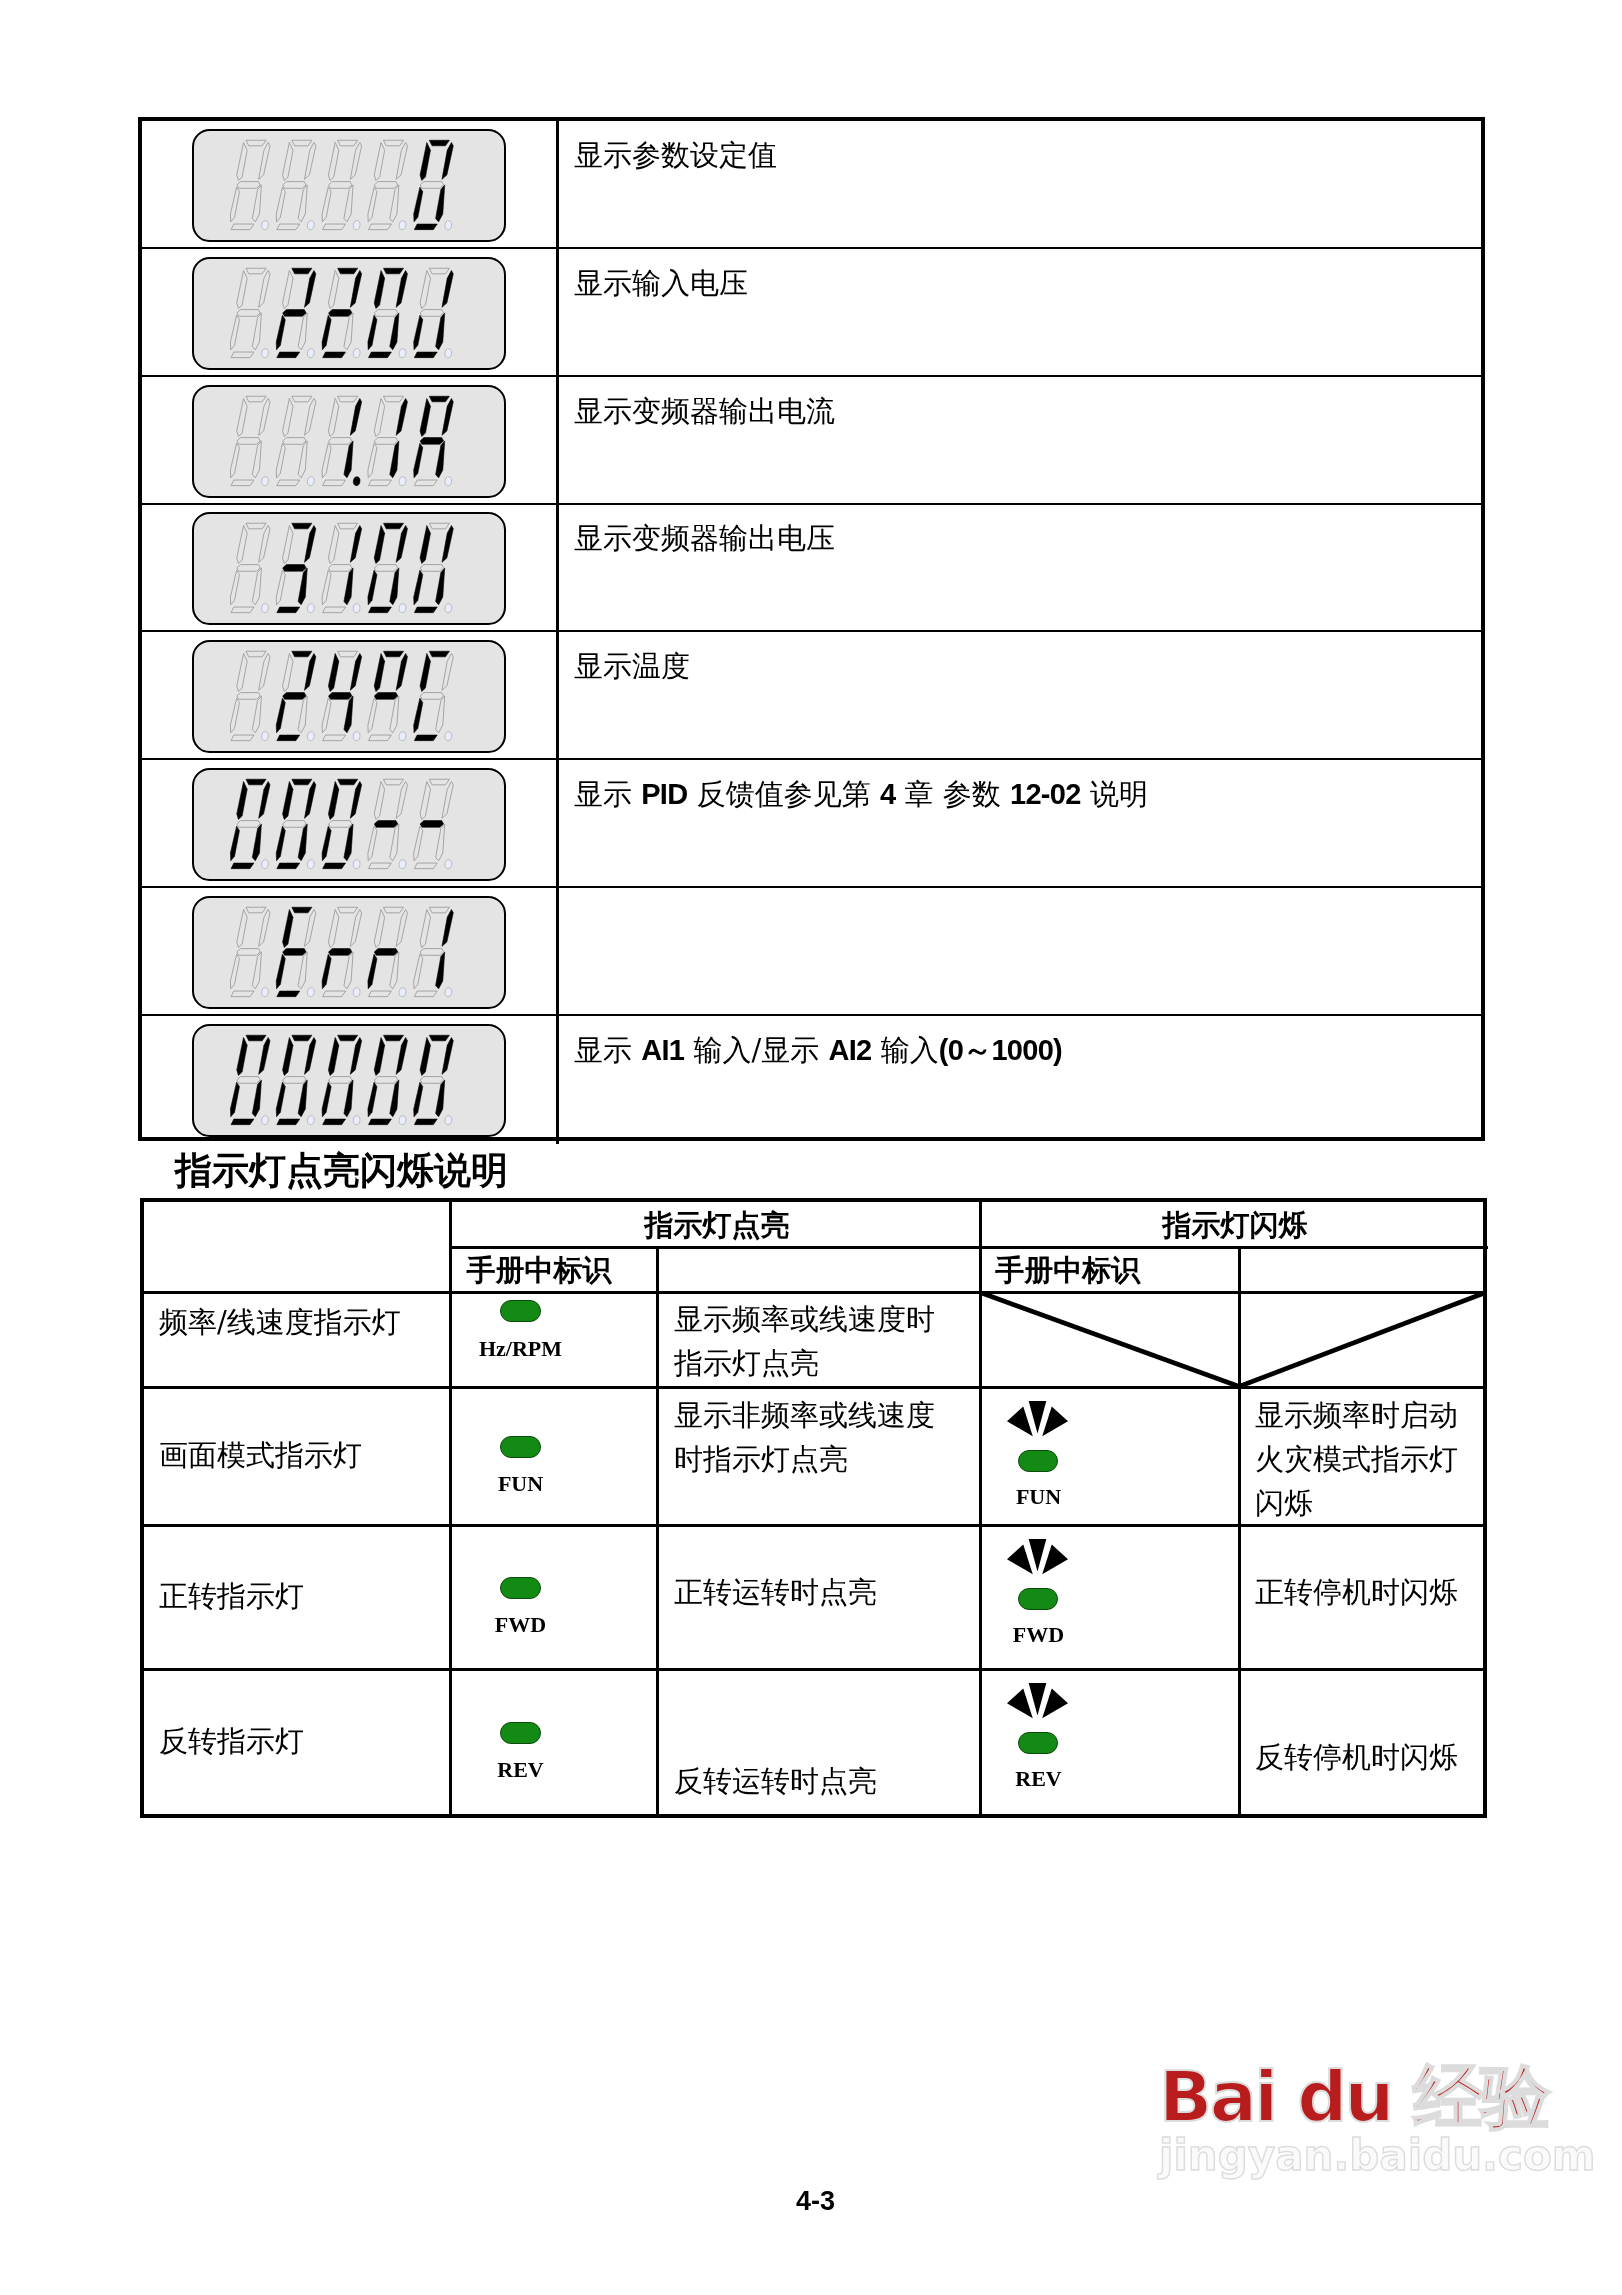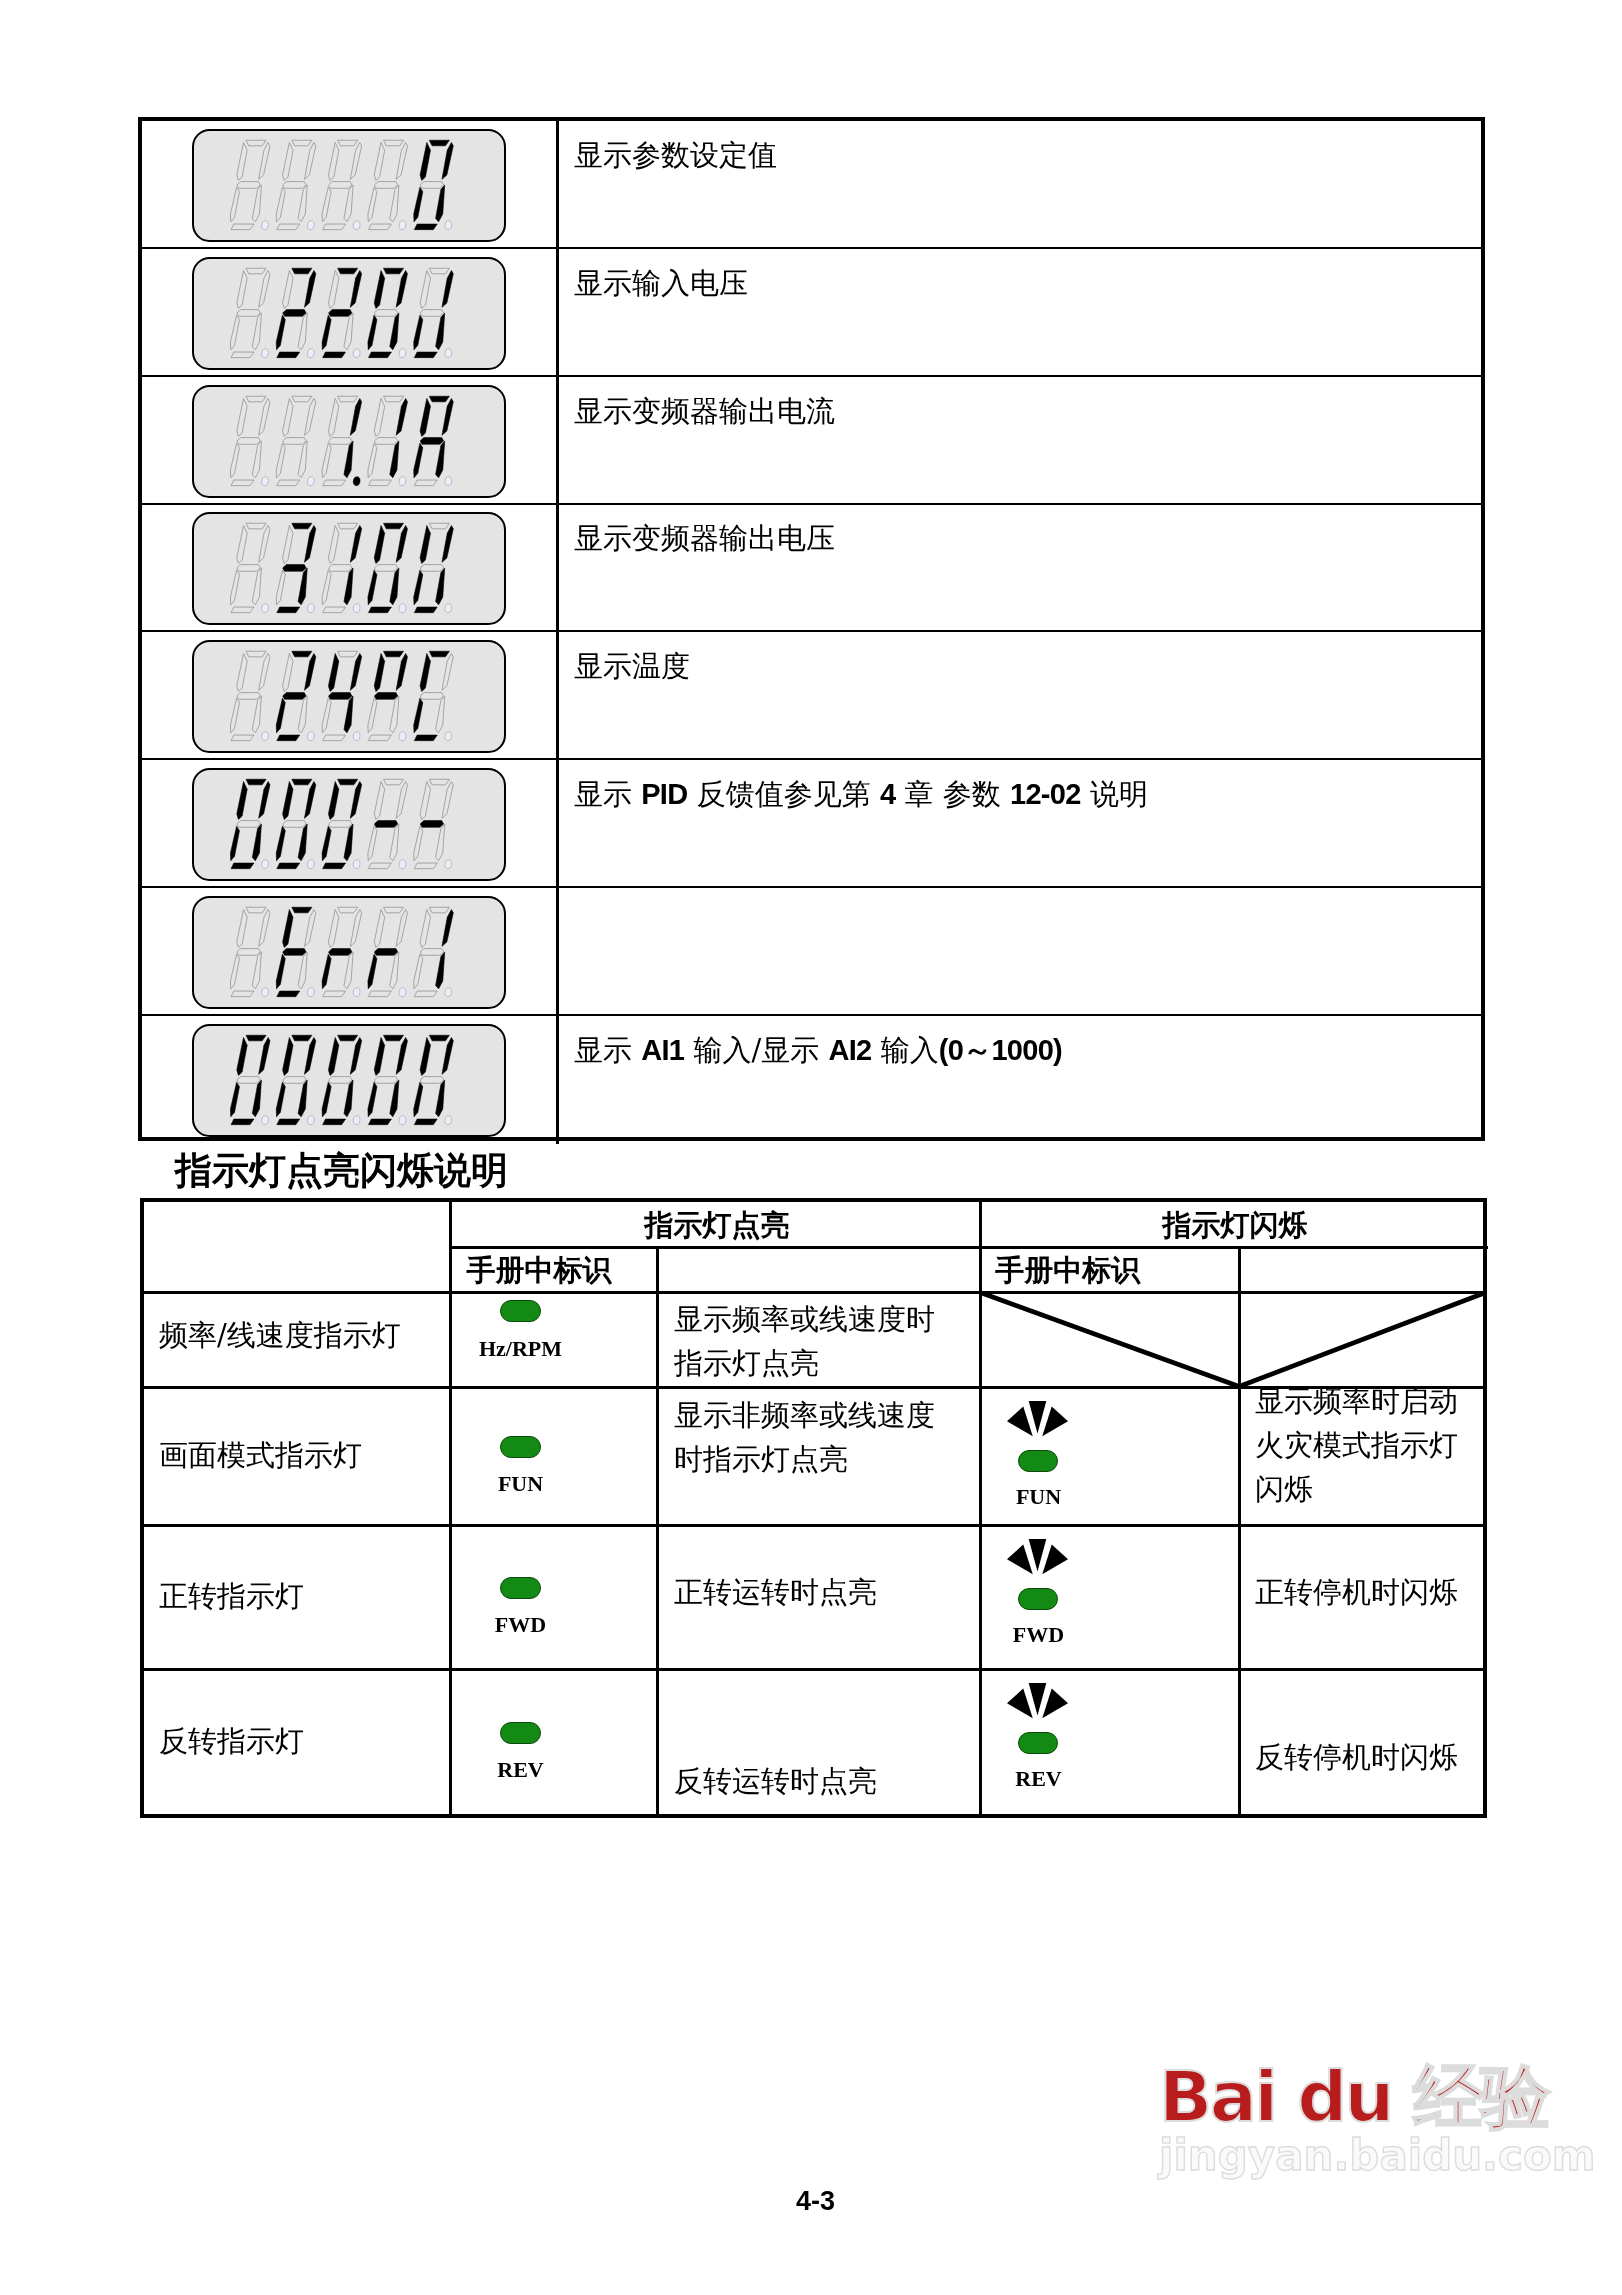--- a/index.html
+++ b/index.html
@@ -514,42 +514,42 @@
   <div class="vl" style="left:305px;top:0;height:612px;"></div>
   <div class="vl" style="left:512px;top:44px;height:568px;"></div>
   <div class="vl" style="left:835px;top:0;height:612px;"></div>
   <div class="vl" style="left:1094px;top:44px;height:568px;"></div>
 
   <svg class="abs" style="left:835px;top:89px;" width="508" height="97" viewBox="0 0 746 142">
     <line x1="2" y1="2" x2="382" y2="140" stroke="#000" stroke-width="7"></line>
     <line x1="382" y1="140" x2="744" y2="2" stroke="#000" stroke-width="7"></line>
   </svg>
   <div id="t2-rows">
-      <div style="position: absolute; left: 15px; top: 98px; font-size: 29px; line-height: 44px; white-space: nowrap; margin-top: 13px;">频率/线速度指示灯</div>
+      <div style="position: absolute; left: 15px; top: 98px; font-size: 29px; line-height: 44px; white-space: nowrap;">频率/线速度指示灯</div>
       <div style="position: absolute; left: 356px; top: 98px; width: 41px; height: 22px; background: rgb(19, 138, 19); border: 1.4px solid rgb(11, 74, 11); border-radius: 11px; box-sizing: border-box;"></div>
       <div style="position: absolute; left: 322px; top: 134px; width: 109px; text-align: center; font-family: &quot;Liberation Serif&quot;, serif; font-weight: bold; font-size: 22px;">Hz/RPM</div>
       <div style="position: absolute; left: 530px; top: 95px; font-size: 29px; line-height: 44px; white-space: nowrap;">
         <div>显示频率或线速度时</div>
         <div>指示灯点亮</div>
       </div>
       <div style="position: absolute; left: 15px; top: 231px; font-size: 29px; line-height: 44px; white-space: nowrap;">画面模式指示灯</div>
       <div style="position: absolute; left: 356px; top: 234px; width: 41px; height: 22px; background: rgb(19, 138, 19); border: 1.4px solid rgb(11, 74, 11); border-radius: 11px; box-sizing: border-box;"></div>
       <div style="position: absolute; left: 322px; top: 269px; width: 109px; text-align: center; font-family: &quot;Liberation Serif&quot;, serif; font-weight: bold; font-size: 22px;">FUN</div>
       <div style="position: absolute; left: 530px; top: 191px; font-size: 29px; line-height: 44px; white-space: nowrap;">
         <div>显示非频率或线速度</div>
         <div>时指示灯点亮</div>
       </div>
       <div style="position: absolute; left: 863px; top: 199px; width: 61px; height: 38px;"><svg width="61" height="38" viewBox="0 0 90 56">
           <polygon points="32,0 58,0 45,48" fill="#000"></polygon>
           <polygon points="0,30 24,8 38,52" fill="#000"></polygon>
           <polygon points="90,30 66,8 52,52" fill="#000"></polygon>
         </svg></div>
       <div style="position: absolute; left: 874px; top: 248px; width: 40px; height: 22px; background: rgb(19, 138, 19); border: 1.4px solid rgb(11, 74, 11); border-radius: 11px; box-sizing: border-box;"></div>
       <div style="position: absolute; left: 840px; top: 282px; width: 109px; text-align: center; font-family: &quot;Liberation Serif&quot;, serif; font-weight: bold; font-size: 22px;">FUN</div>
-      <div style="position: absolute; left: 1111px; top: 177px; font-size: 29px; line-height: 44px; white-space: nowrap;">
+      <div style="position: absolute; left: 1111px; top: 191px; font-size: 29px; line-height: 44px; white-space: nowrap;">
         <div>显示频率时启动</div>
         <div>火灾模式指示灯</div>
         <div>闪烁</div>
       </div>
       <div style="position: absolute; left: 15px; top: 372px; font-size: 29px; line-height: 44px; white-space: nowrap;">正转指示灯</div>
       <div style="position: absolute; left: 356px; top: 375px; width: 41px; height: 22px; background: rgb(19, 138, 19); border: 1.4px solid rgb(11, 74, 11); border-radius: 11px; box-sizing: border-box;"></div>
       <div style="position: absolute; left: 322px; top: 410px; width: 109px; text-align: center; font-family: &quot;Liberation Serif&quot;, serif; font-weight: bold; font-size: 22px;">FWD</div>
       <div style="position: absolute; left: 530px; top: 368px; font-size: 29px; line-height: 44px; white-space: nowrap;">
         <div>正转运转时点亮</div>
       </div>

